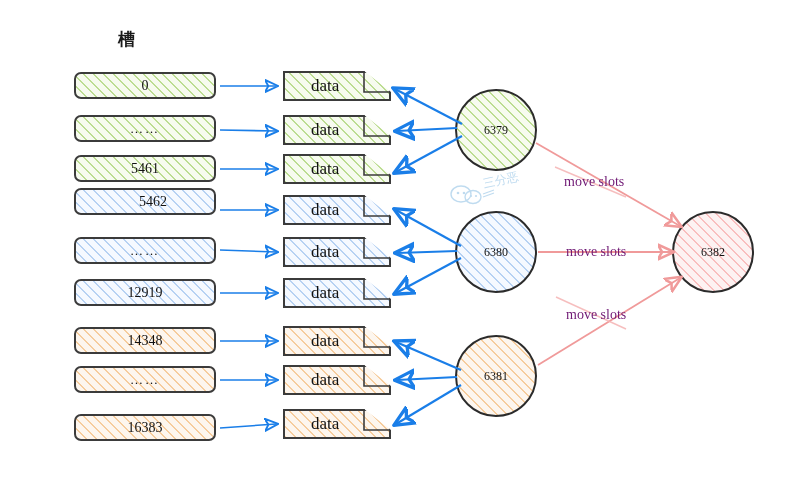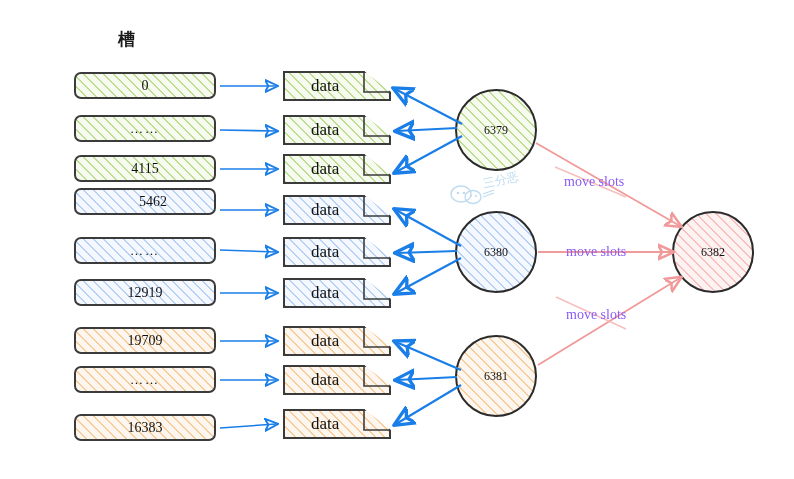--- a/index.html
+++ b/index.html
@@ -150,21 +150,21 @@
   }
   .node-circle .node-label {
     position: relative;
     z-index: 2;
   }
 
   
   .move-label {
     position: absolute;
     font-size: 14px;
-    color: #8b5cf6;
+    color: #701a75;
     white-space: nowrap;
     z-index: 6;
   }
 
   
   .watermark {
     position: absolute;
     left: 447px;
     top: 172px;
     width: 96px;
@@ -246,33 +246,33 @@
 
   <div class="slot-title">槽</div>
 
   <div class="slot-box hatch-green" style="top:72px;">
     <span class="slot-label">0</span>
   </div>
   <div class="slot-box hatch-green" style="top:115px;">
     <span class="slot-label dots">……</span>
   </div>
   <div class="slot-box hatch-green" style="top:155px;">
-    <span class="slot-label">4115</span>
+    <span class="slot-label">5461</span>
   </div>
   <div class="slot-box hatch-blue" style="top:188px;padding-left:16px;">
     <span class="slot-label">5462</span>
   </div>
   <div class="slot-box hatch-blue" style="top:237px;">
     <span class="slot-label dots">……</span>
   </div>
   <div class="slot-box hatch-blue" style="top:279px;">
     <span class="slot-label">12919</span>
   </div>
   <div class="slot-box hatch-orange" style="top:327px;">
-    <span class="slot-label">19709</span>
+    <span class="slot-label">14348</span>
   </div>
   <div class="slot-box hatch-orange" style="top:366px;">
     <span class="slot-label dots">……</span>
   </div>
   <div class="slot-box hatch-orange" style="top:414px;">
     <span class="slot-label">16383</span>
   </div>
 
   <div class="data-doc" style="top:71px;">
     <div class="doc-body hatch-green"></div>

